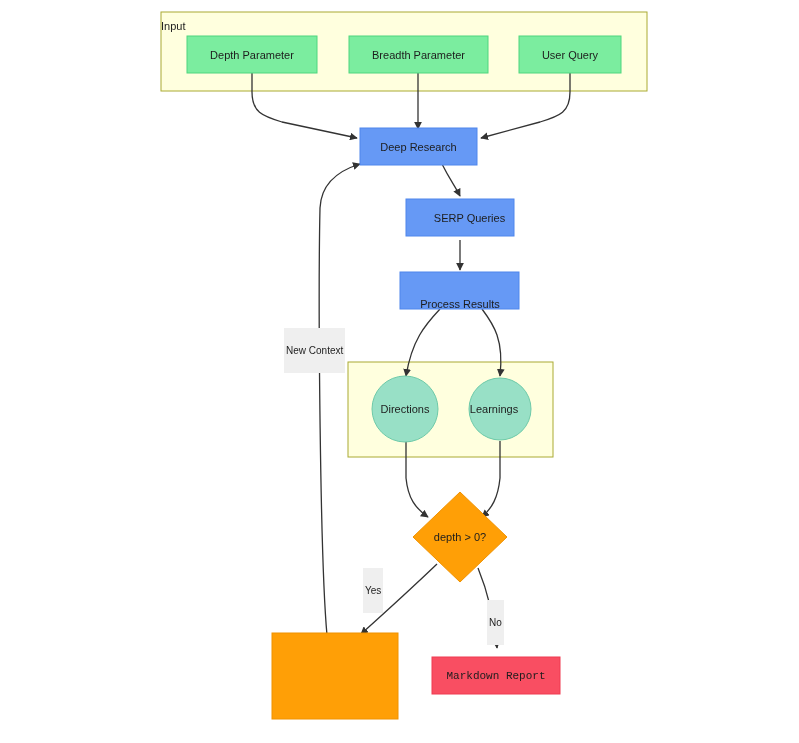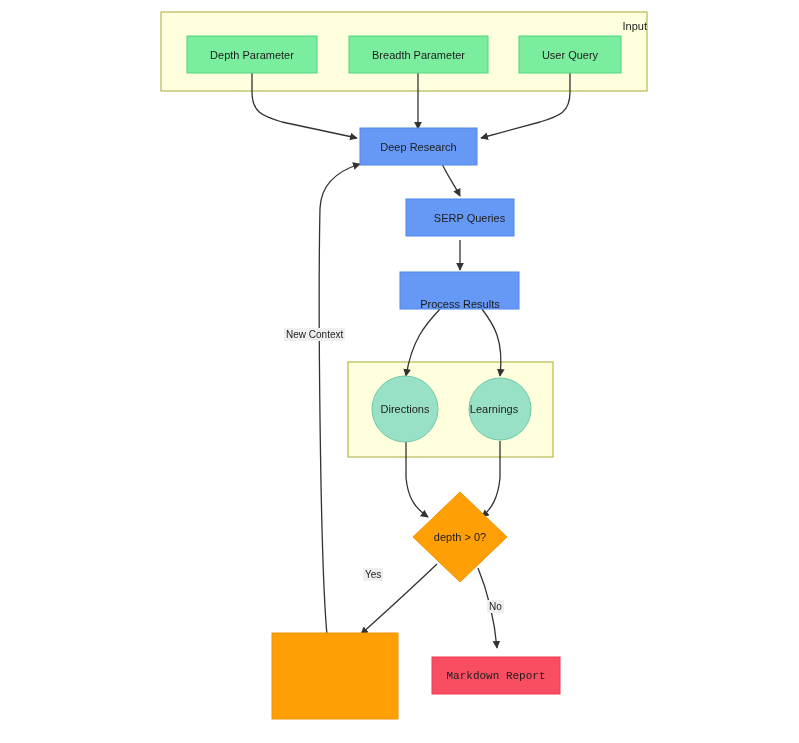--- a/index.html
+++ b/index.html
@@ -73,29 +73,29 @@
     text-align: center;
     line-height: 14px;
     white-space: pre;
     pointer-events: none;
   }
   .subgraph-title {
     position: absolute;
     color: #1d1d1d;
     font-size: 11px;
     font-family: "Liberation Sans", sans-serif;
-    text-align: right;
+    text-align: left;
   }
   .edge-label {
     position: absolute;
     color: #1d1d1d;
     font-size: 10px;
     font-family: "Liberation Sans", sans-serif;
     background: #efefef;
-    padding: 1px 2px;
+    padding: 17px 2px;
     text-align: center;
     white-space: nowrap;
   }
   .multiline {
     line-height: 16px;
   }
 </style>
 </head>
 <body>
 

